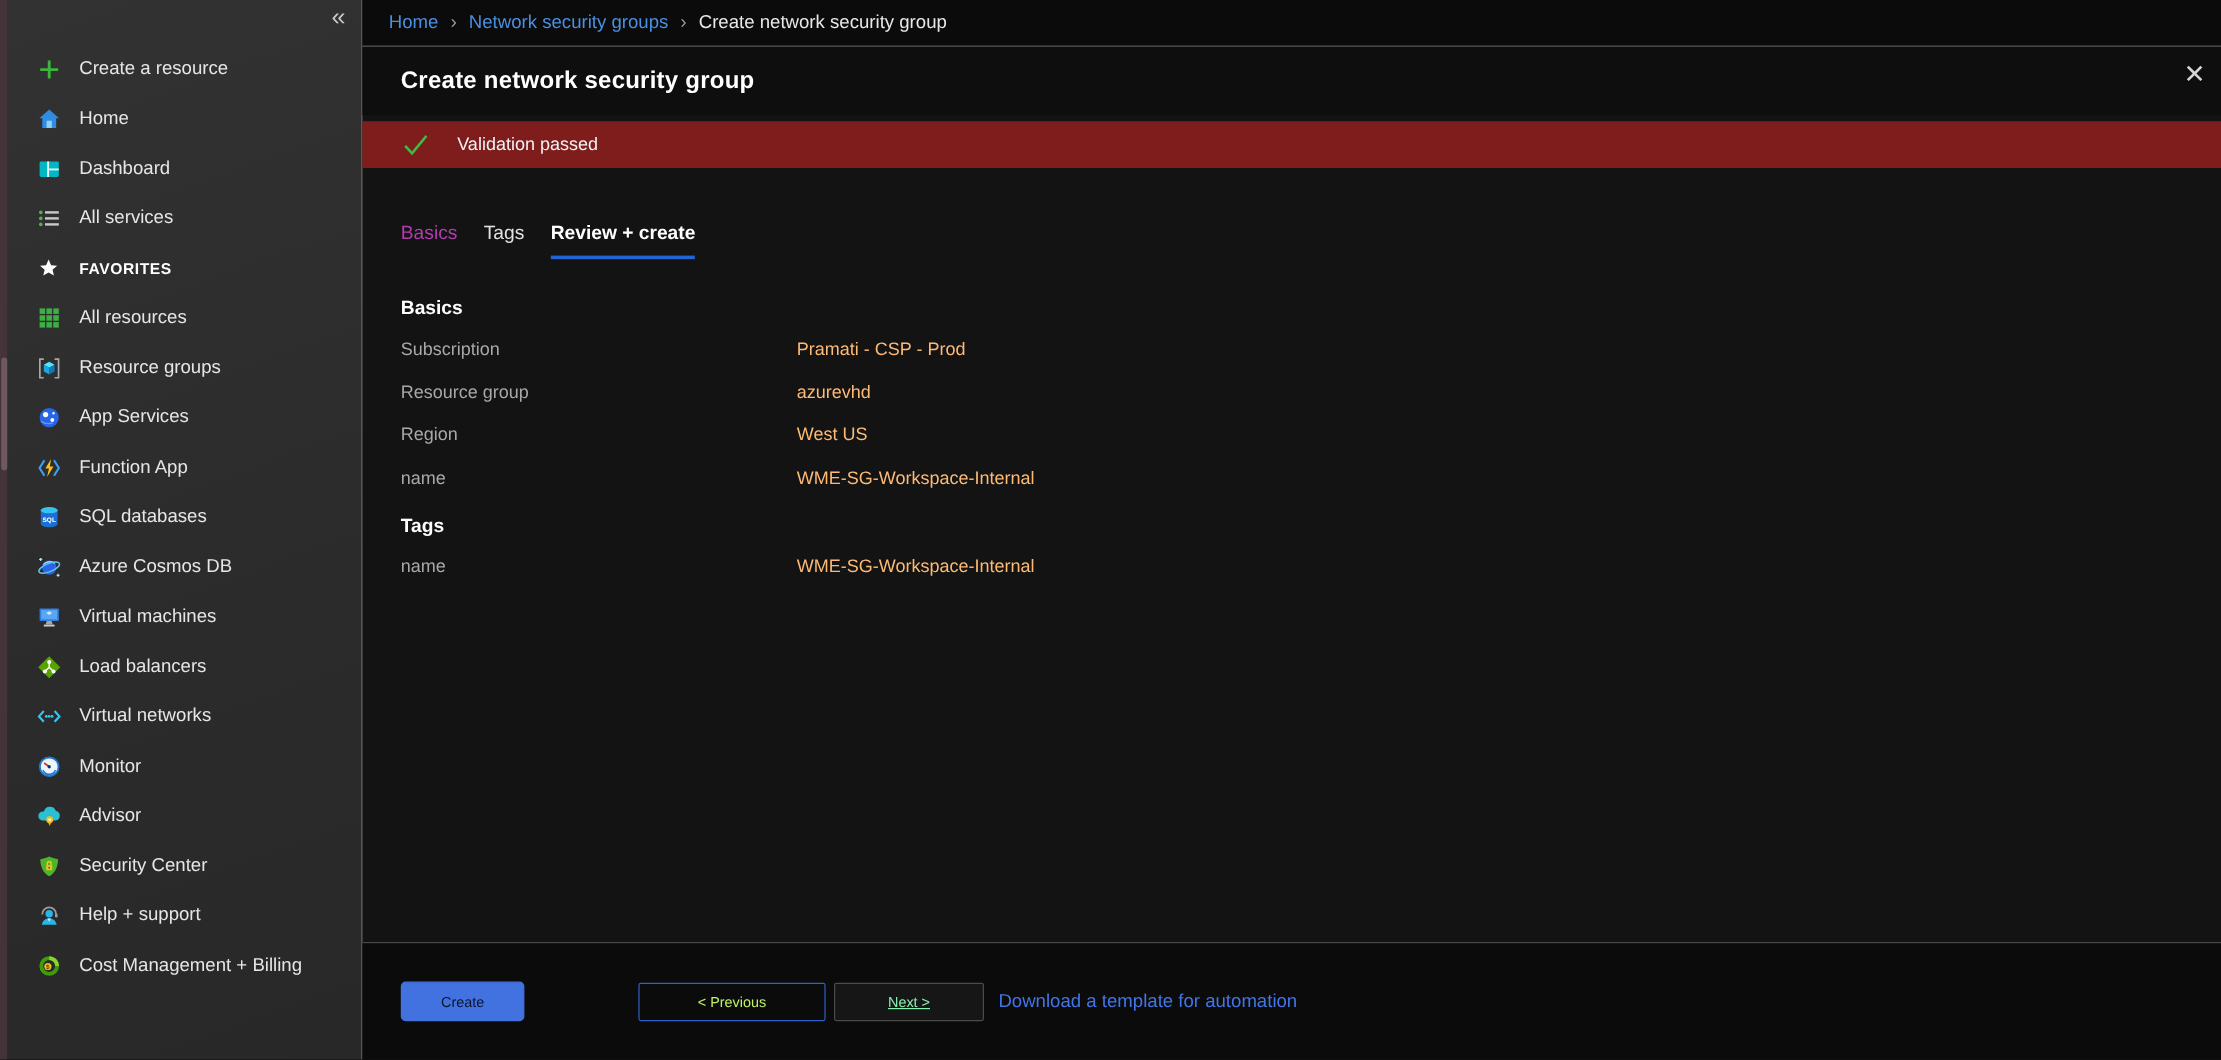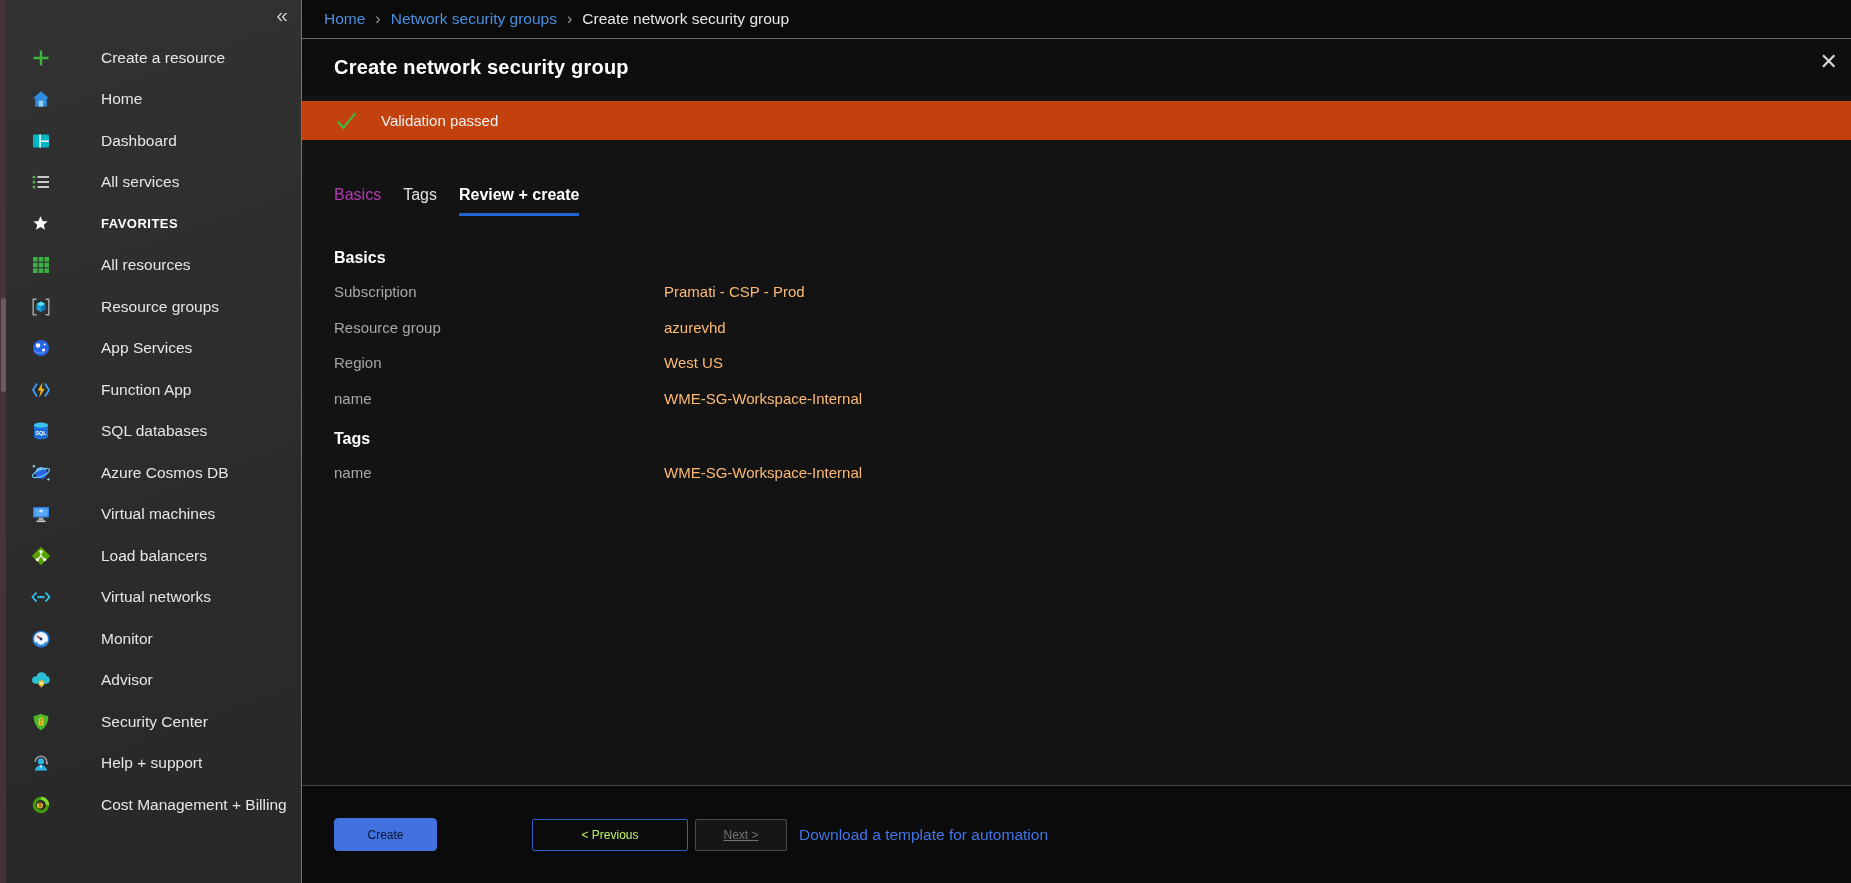--- a/index.html
+++ b/index.html
@@ -10,21 +10,21 @@
   
   .sidebar { position:relative; width:301px; flex:0 0 301px; height:100%;
     background:linear-gradient(160deg,#333232 0%,#2c2b2b 60%,#292828 100%); }
   .rail { position:absolute; left:0; top:0; width:6px; height:100%; background:#443338; }
   .rail-thumb { position:absolute; left:1px; top:298px; width:5px; height:94px;
     background:#6e5960; border-radius:3px; cursor:pointer; }
   .collapse { position:absolute; top:4px; right:13px; color:#c9c9c9; font-size:21px;
     cursor:pointer; line-height:1; }
   .nav { position:absolute; top:37px; left:6px; right:0; }
   .nav-item { display:flex; align-items:center; height:41.5px; padding-left:24px;
-    color:#e7e5e5; font-size:15.5px; cursor:pointer; white-space:nowrap;gap:35px; }
+    color:#e7e5e5; font-size:15.5px; cursor:pointer; white-space:nowrap; }
   .nav-item .icn { width:21px; height:21px; margin-right:15px; display:flex;
     align-items:center; justify-content:center; flex:0 0 21px; }
   .nav-item .icn svg { width:20px; height:20px; }
   .fav { font-size:13px; font-weight:bold; letter-spacing:.5px; color:#ffffff; }
   .fav .icn svg { width:17px; height:17px; }
 
   
   .content { flex:1; display:flex; flex-direction:column; min-width:0;
     border-left:1px solid #757575; background:#131313; }
 
@@ -33,21 +33,21 @@
   .crumb-link { color:#4a90e2; cursor:pointer; }
   .crumb-sep { color:#9a9a9a; margin:0 10px; font-size:16px; }
   .crumb-current { color:#e8e8e8; }
 
   .titlebar { height:57px; flex:0 0 57px; background:#0e0e0e; display:flex;
     align-items:center; padding-left:32px; position:relative; }
   .page-title { font-size:20px; font-weight:600; color:#ffffff; letter-spacing:.2px; }
   .close-x { position:absolute; right:13px; top:12px; color:#d6d6d6; font-size:22px;
     line-height:1; cursor:pointer; font-weight:300; }
 
-  .validation { height:39px; flex:0 0 39px; margin-top:5px; background:#c2410c;
+  .validation { height:39px; flex:0 0 39px; margin-top:5px; background:#7f1d1d;
     display:flex; align-items:center; padding-left:32px; }
   .validation .chk { margin-right:22px; display:flex; }
   .validation .msg { color:#f2f2f2; font-size:15px; }
 
   .main { flex:1; padding-left:32px; overflow:hidden; }
 
   .tabs { margin-top:46px; display:flex; align-items:flex-end; font-size:16px; }
   .tab { margin-right:22px; padding-bottom:9px; cursor:pointer; border-bottom:3px solid transparent; }
   .tab.t-basics { color:#b23bb2; }
   .tab.t-tags { color:#e2e2e2; }
@@ -60,22 +60,22 @@
   .row .val { color:#fdba74; }
   .sec-gap { margin-top:14px; }
 
   .footer { height:98px; flex:0 0 98px; background:#0b0b0b; border-top:1px solid #474747;
     display:flex; align-items:center; padding-left:32px; }
   .btn { font-family:"Liberation Sans",sans-serif; font-size:12px; cursor:pointer; }
   .btn-create { width:103px; height:33px; background:#4272e0; color:#0a142e;
     border:1px solid #4272e0; border-radius:4px; }
   .btn-prev { width:156px; height:32px; margin-left:95px; background:transparent;
     border:1px solid #2d5fc4; color:#bef264; border-radius:2px; }
-  .btn-next { width:92px; height:32px; margin-left:7px; background:#161616;
-    border:1px solid #4b4b4b; color:#737373; border-radius:2px; cursor:default;text-decoration:underline; }
+  .btn-next { width:125px; height:32px; margin-left:7px; background:#161616;
+    border:1px solid #4b4b4b; color:#86efac; border-radius:2px; cursor:default;text-decoration:underline; }
   .tpl-link { margin-left:12px; color:#4175e8; font-size:15.5px; cursor:pointer; }
 </style>
 </head>
 <body>
 
 <div class="sidebar">
   <div class="rail">
     <div class="rail-thumb"></div>
   </div>
   <div class="collapse">«</div>

